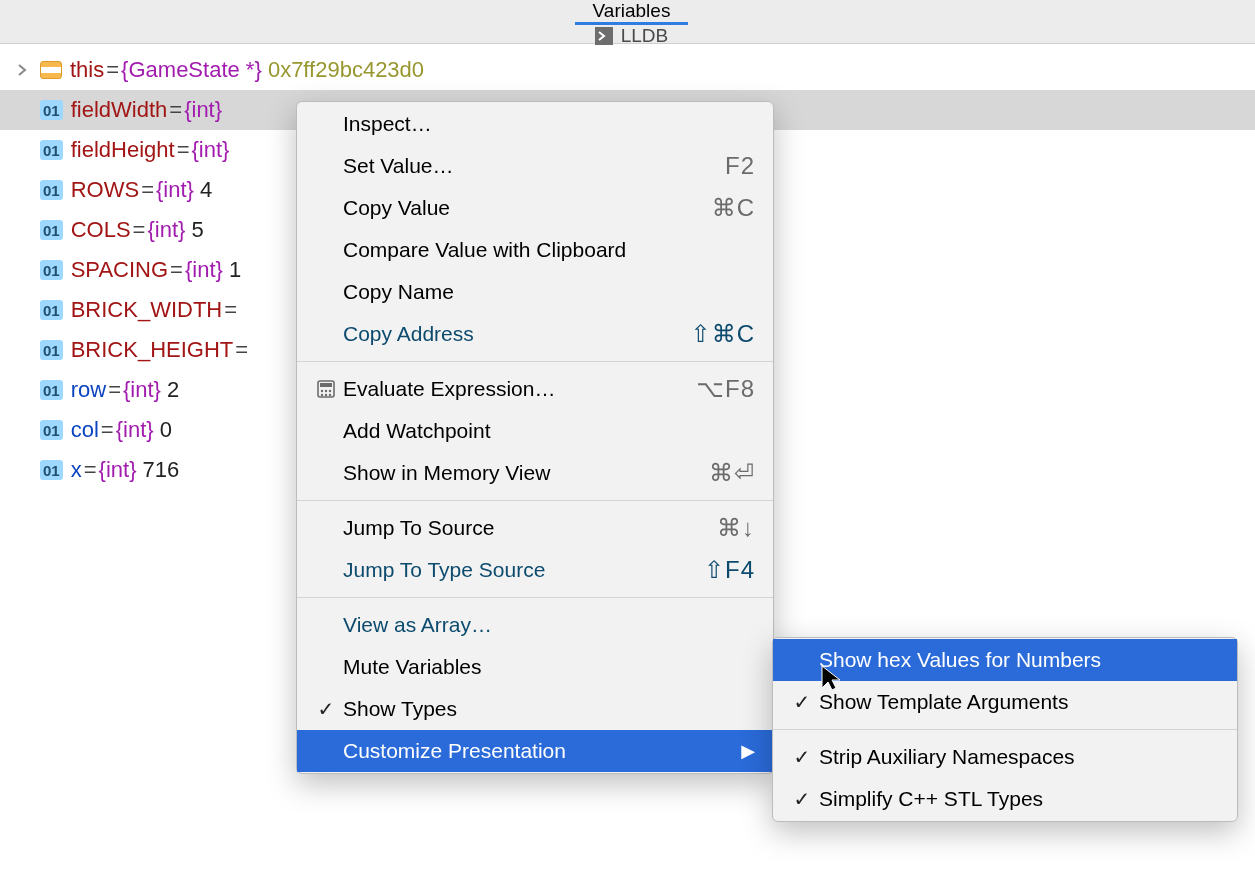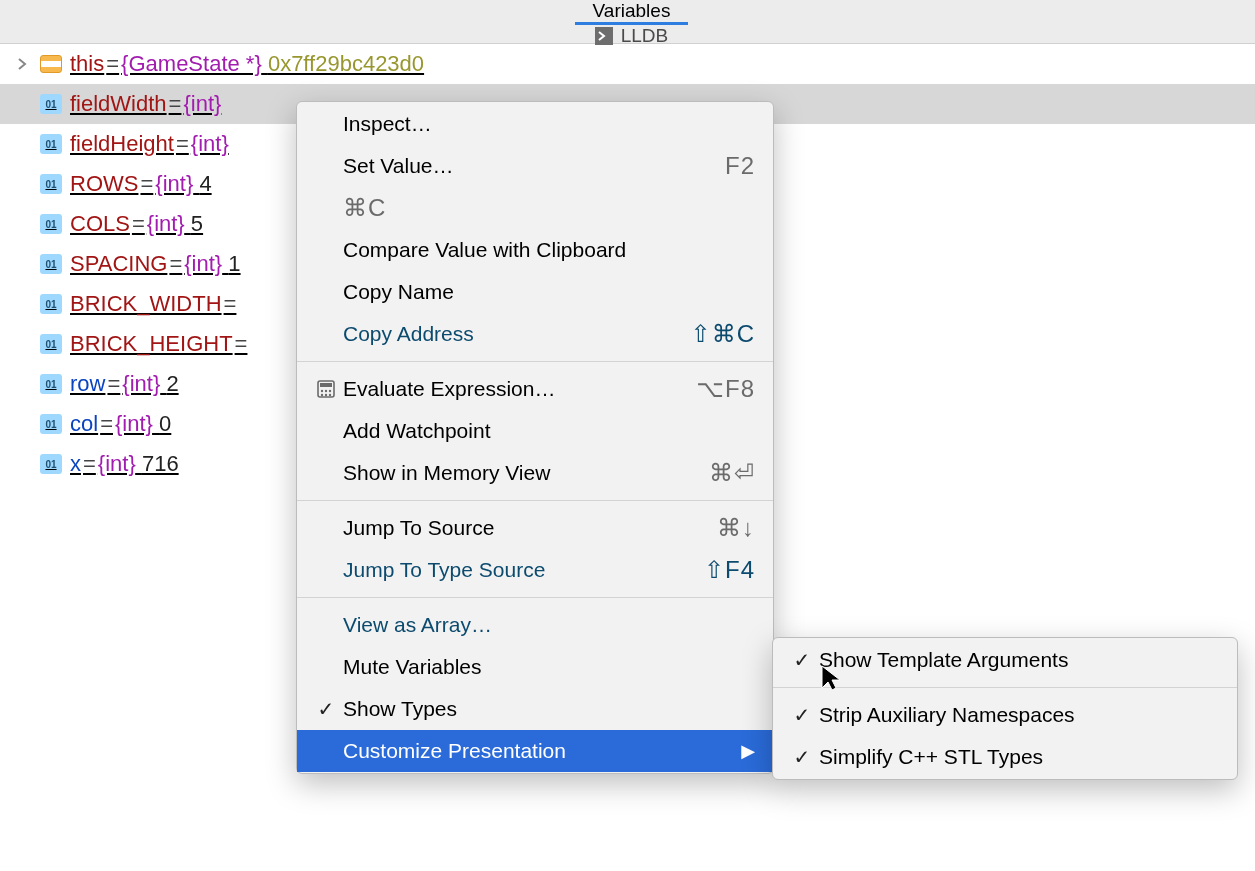--- a/index.html
+++ b/index.html
@@ -42,21 +42,21 @@
   .tab .tab-icon {
     display: inline-flex;
     align-items: center;
     justify-content: center;
     width: 18px;
     height: 18px;
   }
 
   
   .vars {
-    text-decoration: underline;
+    padding-top: 6px;
   }
   .var-row {
     display: flex;
     align-items: center;
     height: 40px;
     padding-left: 10px;
     font-size: 22px;
   }
   .var-row.selected {
     background: #d7d7d7;
@@ -72,21 +72,21 @@
     display: inline-block;
     width: 24px;
   }
   .badge {
     display: inline-flex;
     align-items: center;
     justify-content: center;
     min-width: 22px;
     height: 20px;
     border-radius: 3px;
-    font-size: 10px;
+    font-size: 15px;
     font-weight: 700;
     padding: 0 3px;
     margin-right: 8px;
     margin-left: 6px;
   }
   .badge-struct {
     
     background: linear-gradient(#f7b94e 0 33%, #fff 33% 66%, #f7b94e 66% 100%);
     border: 1px solid #e09a2a;
     color: transparent;
@@ -322,20 +322,21 @@
     <span class="check-col"></span>
     <span class="label">Inspect…</span>
   </div>
   <div class="menu-item">
     <span class="check-col"></span>
     <span class="label">Set Value…</span>
     <span class="shortcut">F2</span>
   </div>
   <div class="menu-item">
     <span class="check-col"></span>
+    <span class="label">Copy Value</span>
     <span class="shortcut">⌘C</span>
   </div>
   <div class="menu-item">
     <span class="check-col"></span>
     <span class="label">Compare Value with Clipboard</span>
   </div>
   <div class="menu-item">
     <span class="check-col"></span>
     <span class="label">Copy Name</span>
   </div>
@@ -401,20 +402,24 @@
     <span class="label">Show Types</span>
   </div>
   <div class="menu-item highlight">
     <span class="check-col"></span>
     <span class="label">Customize Presentation</span>
     <span class="submenu-arrow">▶</span>
   </div>
 </div>
 
 <div class="menu sub">
+  <div class="menu-item highlight">
+    <span class="check-col"></span>
+    <span class="label">Show hex Values for Numbers</span>
+  </div>
   <div class="menu-item">
     <span class="check-col">✓</span>
     <span class="label">Show Template Arguments</span>
   </div>
   <div class="menu-sep"></div>
   <div class="menu-item">
     <span class="check-col">✓</span>
     <span class="label">Strip Auxiliary Namespaces</span>
   </div>
   <div class="menu-item">

